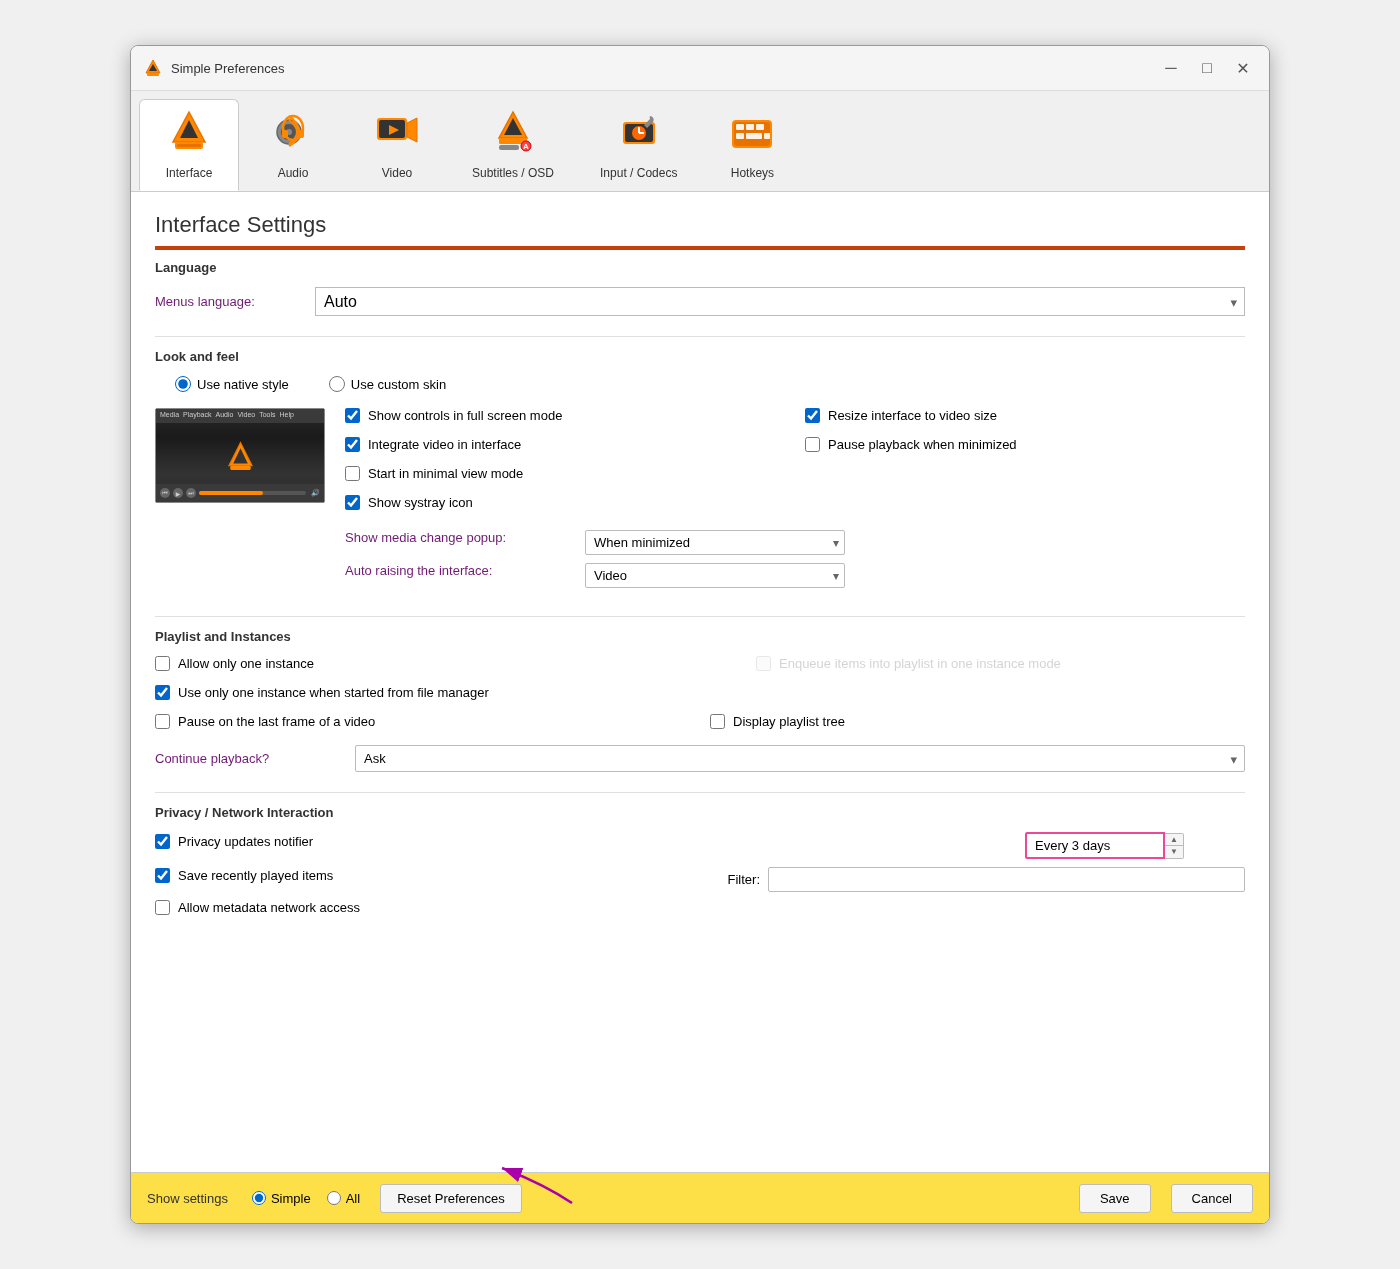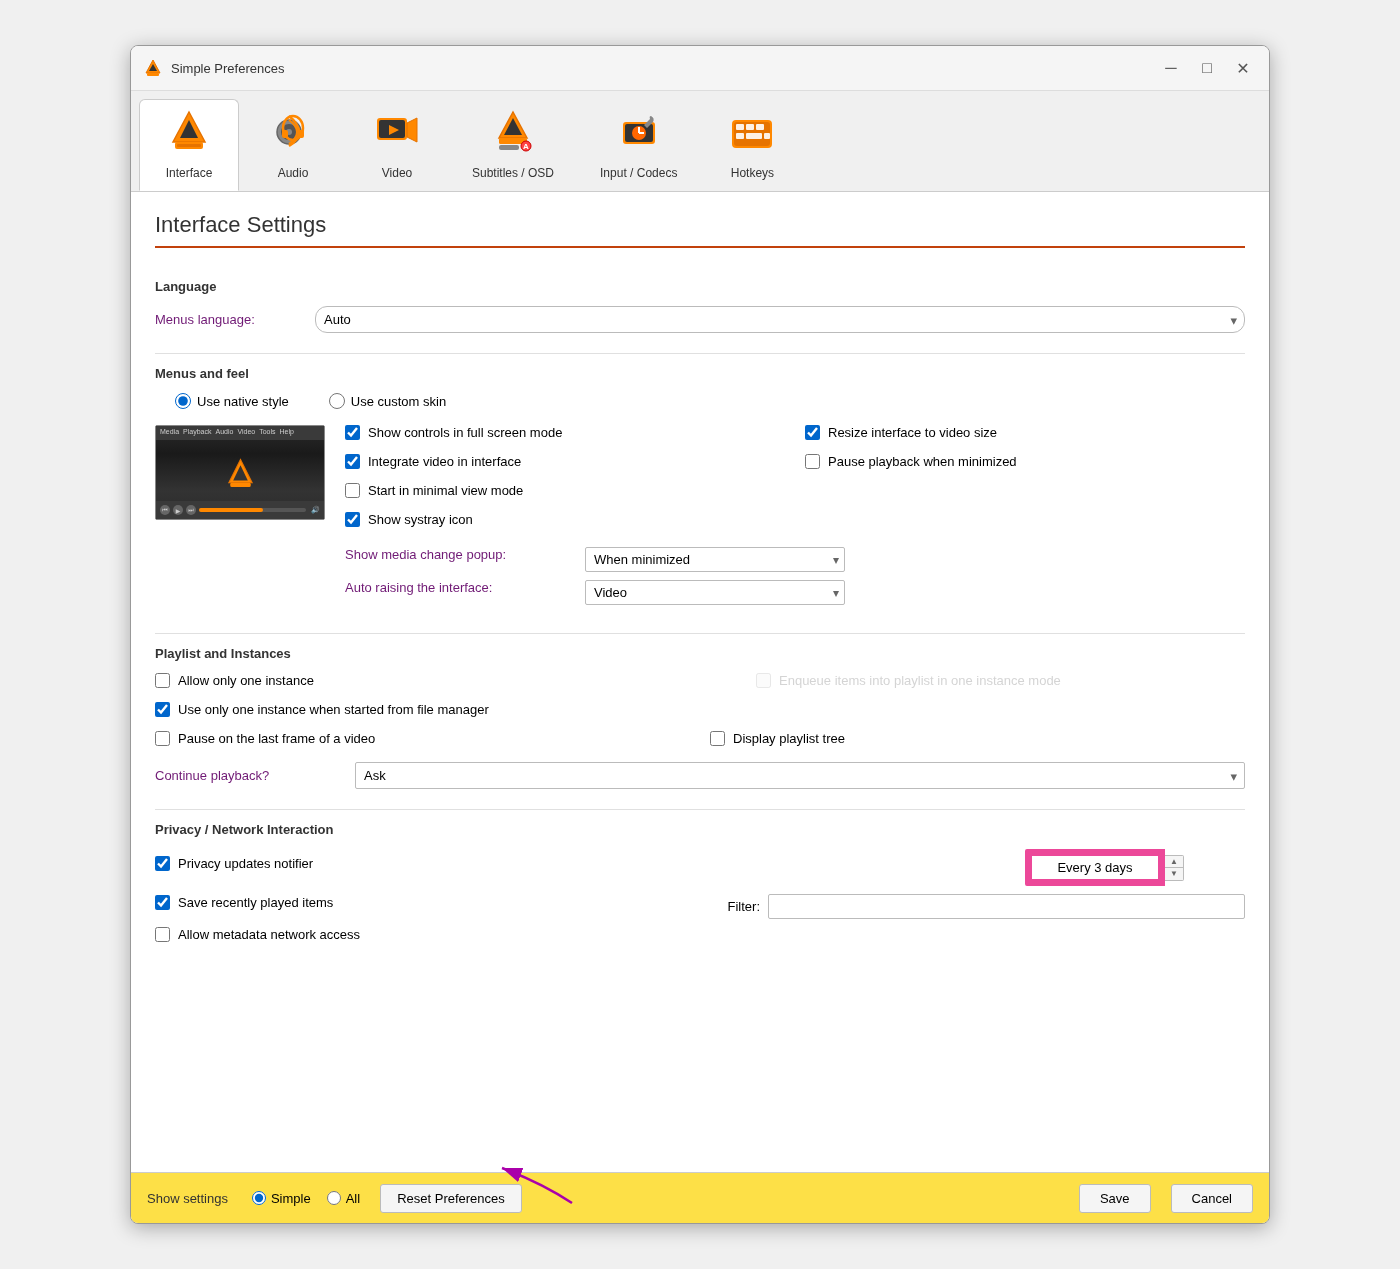--- a/index.html
+++ b/index.html
@@ -97,23 +97,23 @@
     .main-content {
       padding: 20px 24px;
       height: 980px;
       overflow-y: auto;
       background: #ffffff;
     }
     .page-title {
       font-size: 22px;
       font-weight: 300;
       color: #333;
-      margin-bottom: 31px;
+      margin-bottom: 10px;
       padding-bottom: 8px;
-      border-bottom: 2px solid #c2410c;
+      border-bottom: 4px solid #c2410c;
     }
 
     
     .section {
       margin-bottom: 20px;
     }
     .section-title {
       font-size: 13px;
       font-weight: 700;
       color: #333;
@@ -280,24 +280,24 @@
       position: absolute;
       right: 8px;
       top: 50%;
       transform: translateY(-50%);
       pointer-events: none;
       color: #666;
     }
     .lang-select-wrapper select {
       width: 100%;
       border: 1px solid #bbb;
-      border-radius: 12px;
+      border-radius: 0;
       padding: 5px 24px 5px 8px;
       background: #fff;
-      font-size: 13px;
+      font-size: 16px;
       appearance: none;
       -webkit-appearance: none;
     }
 
     
     .playback-row {
       display: flex;
       align-items: center;
       margin-top: 8px;
     }
@@ -327,26 +327,26 @@
       appearance: none;
       -webkit-appearance: none;
     }
 
     
     .spinbox-wrapper {
       display: flex;
       align-items: center;
     }
     .spinbox-wrapper input {
-      border: 7px solid #ec4899;
+      border: 2px solid #ec4899;
       border-radius: 2px 0 0 2px;
       padding: 4px 8px;
       font-size: 13px;
       width: 140px;
-      text-align: center;
+      text-align: left;
     }
     .spinbox-btns {
       display: flex;
       flex-direction: column;
       border: 1px solid #bbb;
       border-left: none;
       border-radius: 0 2px 2px 0;
     }
     .spinbox-btn {
       width: 18px;
@@ -618,21 +618,21 @@
             <option>German</option>
             <option>Spanish</option>
           </select>
         </div>
       </div>
     </div>
 
     <hr class="section-divider">
 
     <div class="section">
-      <div class="section-title">Menus and feel</div>
+      <div class="section-title">Look and feel</div>
 
       <div class="radio-group">
         <label class="radio-item">
           <input type="radio" name="style" checked="" style="">
           <span>Use native style</span>
         </label>
         <label class="radio-item">
           <input type="radio" name="style" style="">
           <span>Use custom skin</span>
         </label>

